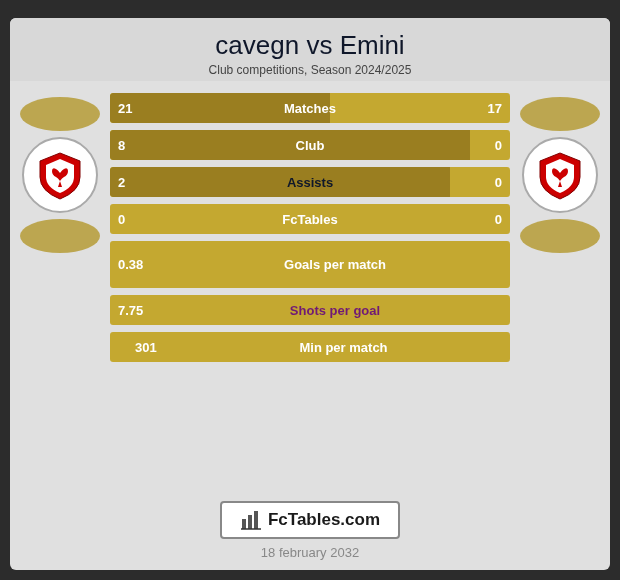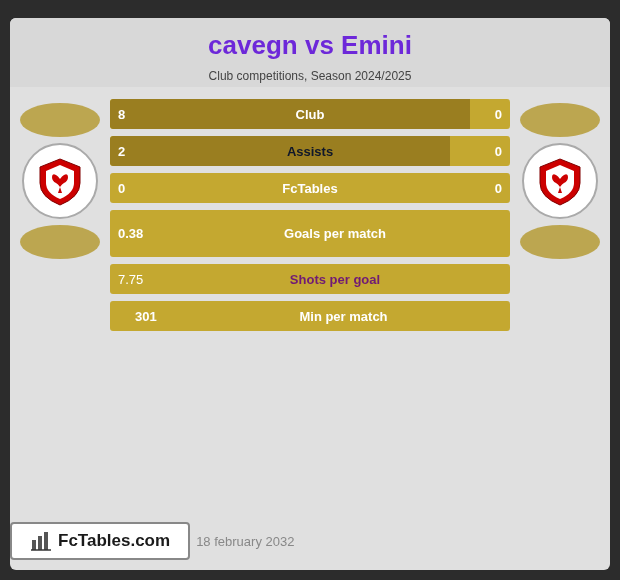--- a/index.html
+++ b/index.html
@@ -27,22 +27,22 @@
       height: 52px;
     }
   </style>
 </head>
 <body>
 
 <div class="container">
   <div style="width:100%; background:#e0e0e0; border-radius:6px; overflow:hidden; flex:1; display:flex; flex-direction:column;">
 
     <div style="background:#d8d8d8; padding: 12px 0 4px; text-align:center;">
-      <div style="font-size:26px; font-weight:bold; color:#6d28d9; font-family:Arial,sans-serif;">cavegn vs Emini</div>
-      <div style="font-size:12px; color:#444; margin-top:8px;">Club competitions, Season 2024/2025</div>
+      <div style="font-size:26px; font-weight:normal; color:#0f172a; font-family:Arial,sans-serif;">cavegn vs Emini</div>
+      <div style="font-size:12px; color:#444; margin-top:2px;">Club competitions, Season 2024/2025</div>
     </div>
 
     <div style="display:flex; flex-direction:row; align-items:flex-start; padding:12px 6px 6px; gap:4px; flex:1;">
 
       <div style="display:flex; flex-direction:column; align-items:center; gap:6px; width:88px; flex-shrink:0; padding-top:4px;">
 
         <div style="width:80px; height:34px; background:#b8a040; border-radius:50%; opacity:0.9;"></div>
 
         <div style="width:76px; height:76px; border-radius:50%; background:white; border:2px solid #aaa; display:flex; align-items:center; justify-content:center; overflow:hidden;">
           <svg class="crest-svg" viewBox="0 0 52 52" xmlns="http://www.w3.org/2000/svg">
@@ -51,20 +51,26 @@
             <path d="M22 20 Q18 18 18 22 Q18 26 22 28 Q24 29 26 32 Q28 29 30 28 Q34 26 34 22 Q34 18 30 20 Q28 21 26 24 Q24 21 22 20Z" fill="#cc0000"></path>
             <path d="M26 32 L24 38 L28 38 Z" fill="#cc0000"></path>
           </svg>
         </div>
 
         <div style="width:80px; height:34px; background:#b8a040; border-radius:50%; opacity:0.9;"></div>
       </div>
 
       <div style="flex:1; display:flex; flex-direction:column; gap:7px; padding: 0 2px;">
 
+        <div style="height:30px; background:#c4a830; border-radius:3px; display:flex; align-items:center; padding:0 8px; position:relative; overflow:hidden;">
+          <div style="position:absolute; left:0; top:0; width:55%; height:100%; background:#9a7e20; border-radius:3px 0 0 3px;"></div>
+          <span style="font-size:13px;font-weight:bold;color:white;position:relative;z-index:2;min-width:28px;">21</span>
+          <span style="font-size:13px;font-weight:bold;color:white;position:relative;z-index:2;flex:1;text-align:center;">Matches</span>
+          <span style="font-size:13px;font-weight:bold;color:white;position:relative;z-index:2;min-width:28px;text-align:right;">17</span>
+        </div>
 
         <div style="height:30px; background:#c4a830; border-radius:3px; display:flex; align-items:center; padding:0 8px; position:relative; overflow:hidden;">
           <div style="position:absolute; left:0; top:0; width:90%; height:100%; background:#9a7e20; border-radius:3px 0 0 3px;"></div>
           <span style="font-size:13px;font-weight:bold;color:white;position:relative;z-index:2;min-width:28px;">8</span>
           <span style="font-size:13px;font-weight:bold;color:white;position:relative;z-index:2;flex:1;text-align:center;">Club</span>
           <span style="font-size:13px;font-weight:bold;color:white;position:relative;z-index:2;min-width:28px;text-align:right;">0</span>
         </div>
 
         <div style="height:30px; background:#c4a830; border-radius:3px; display:flex; align-items:center; padding:0 8px; position:relative; overflow:hidden;">
           <div style="position:absolute; left:0; top:0; width:85%; height:100%; background:#9a7e20; border-radius:3px 0 0 3px;"></div>
@@ -78,21 +84,21 @@
           <span style="font-size:13px;font-weight:bold;color:white;position:relative;z-index:2;flex:1;text-align:center;">FcTables</span>
           <span style="font-size:13px;font-weight:bold;color:white;position:relative;z-index:2;min-width:28px;text-align:right;">0</span>
         </div>
 
         <div style="height:47px; background:#c4a830; border-radius:3px; display:flex; align-items:center; padding:0 8px;">
           <span style="font-size:13px;font-weight:bold;color:white;min-width:50px;">0.38</span>
           <span style="font-size:13px;font-weight:bold;color:white;flex:1;text-align:center;">Goals per match</span>
         </div>
 
         <div style="height:30px; background:#c4a830; border-radius:3px; display:flex; align-items:center; padding:0 8px;">
-          <span style="font-size:13px;font-weight:normal;color:white;min-width:50px;">7.75</span>
+          <span style="font-size:13px;font-weight:bold;color:white;min-width:50px;">7.75</span>
           <span style="font-size:13px;font-weight:bold;color:#701a75;flex:1;text-align:center;">Shots per goal</span>
         </div>
 
         <div style="height:30px; background:#c4a830; border-radius:3px; display:flex; align-items:center; padding:0 8px;">
           <span style="font-size:13px;font-weight:bold;color:white;min-width:50px;margin-left:17px;">301</span>
           <span style="font-size:13px;font-weight:bold;color:white;flex:1;text-align:center;">Min per match</span>
         </div>
 
       </div>
 
@@ -107,21 +113,21 @@
             <path d="M22 20 Q18 18 18 22 Q18 26 22 28 Q24 29 26 32 Q28 29 30 28 Q34 26 34 22 Q34 18 30 20 Q28 21 26 24 Q24 21 22 20Z" fill="#cc0000"></path>
             <path d="M26 32 L24 38 L28 38 Z" fill="#cc0000"></path>
           </svg>
         </div>
 
         <div style="width:80px; height:34px; background:#b8a040; border-radius:50%; opacity:0.9;"></div>
       </div>
 
     </div>
 
-    <div style="display:flex; flex-direction:row; align-items:center; padding-bottom:10px; gap:6px;">
+    <div style="display:flex; flex-direction:column; align-items:center; padding-bottom:10px; gap:6px;">
       <div style="background:white; border:2px solid #888; border-radius:4px; padding:6px 18px; display:flex; align-items:center; gap:6px;">
 
         <svg width="22" height="22" viewBox="0 0 22 22" xmlns="http://www.w3.org/2000/svg">
           <rect x="2" y="10" width="4" height="10" fill="#555"></rect>
           <rect x="8" y="6" width="4" height="14" fill="#555"></rect>
           <rect x="14" y="2" width="4" height="18" fill="#555"></rect>
           <line x1="1" y1="20" x2="21" y2="20" stroke="#333" stroke-width="1.5"></line>
         </svg>
         <span style="font-size:17px; font-weight:bold; color:#1a1a1a;">FcTables.com</span>
       </div>

